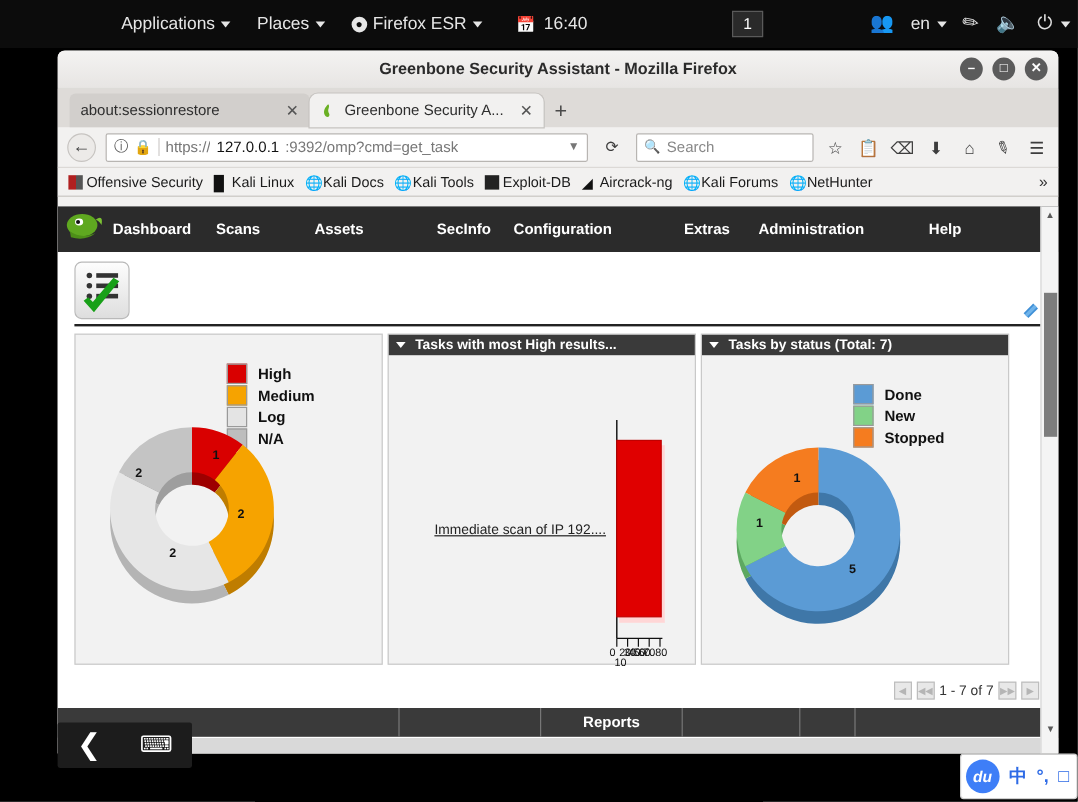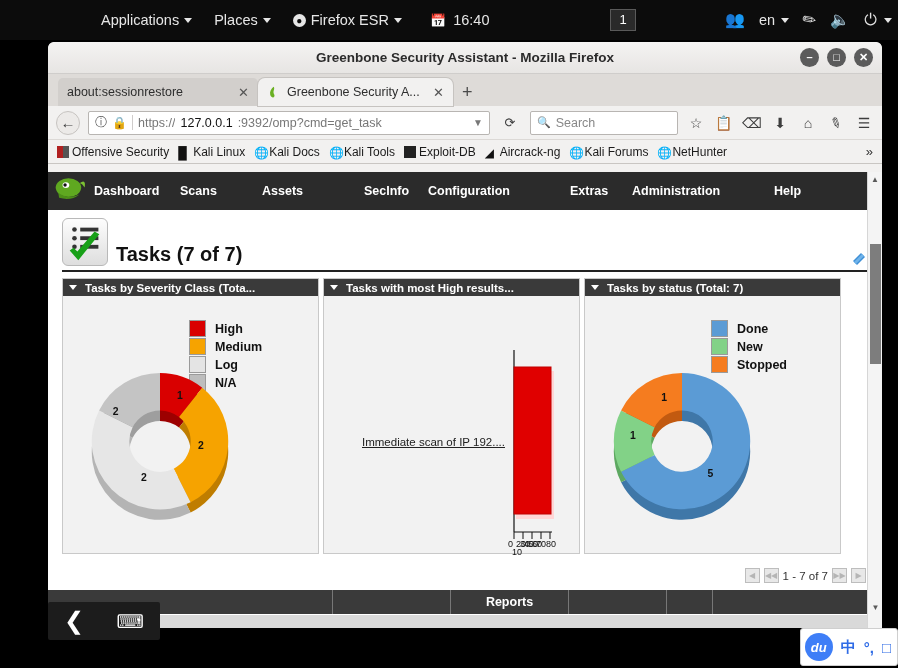--- a/index.html
+++ b/index.html
@@ -275,35 +275,30 @@
         <svg viewBox="0 0 46 48" style="width:100%;height:100%;">
           <circle cx="12" cy="11" r="2.4" fill="#333"></circle>
             <rect x="18" y="9" width="19" height="4" fill="#333"></rect>
           <circle cx="12" cy="20" r="2.4" fill="#333"></circle>
             <rect x="18" y="18" width="19" height="4" fill="#333"></rect>
           <circle cx="12" cy="29" r="2.4" fill="#333"></circle>
             <rect x="18" y="27" width="19" height="4" fill="#333"></rect>
           <path d="M7 33 L16 43 L38 16 L33 13 L15 34 L11 30 Z" fill="#18a018"></path>
         </svg>
       </div>
-      <span id="page-title">Tasks (7 of 7)</span>
       <svg id="edit-dash" viewBox="0 0 14 14">
         <path d="M9 1 L13 5 L5 13 L1 9 Z" fill="#3f8fd6"></path>
         <path d="M10 2 L12 4 L4 12 L2 10 Z" fill="#6fb3ea"></path>
       </svg>
       <div id="head-rule"></div>
     </div>
 
     <div id="dash">
 
       <div class="panel">
-        <div class="panel-hd">
-          <i class="hd-caret"></i>
-          <span>Tasks by Severity Class (Tota...</span>
-        </div>
         <div class="panel-body">
           <div class="legend" style="left:126px;top:24px;">
             <div class="leg-row">
               <span class="leg-sw" style="background:#d90000;"></span>
               <span class="leg-lb">High</span>
             </div>
             <div class="leg-row">
               <span class="leg-sw" style="background:#f6a300;"></span>
               <span class="leg-lb">Medium</span>
             </div>

